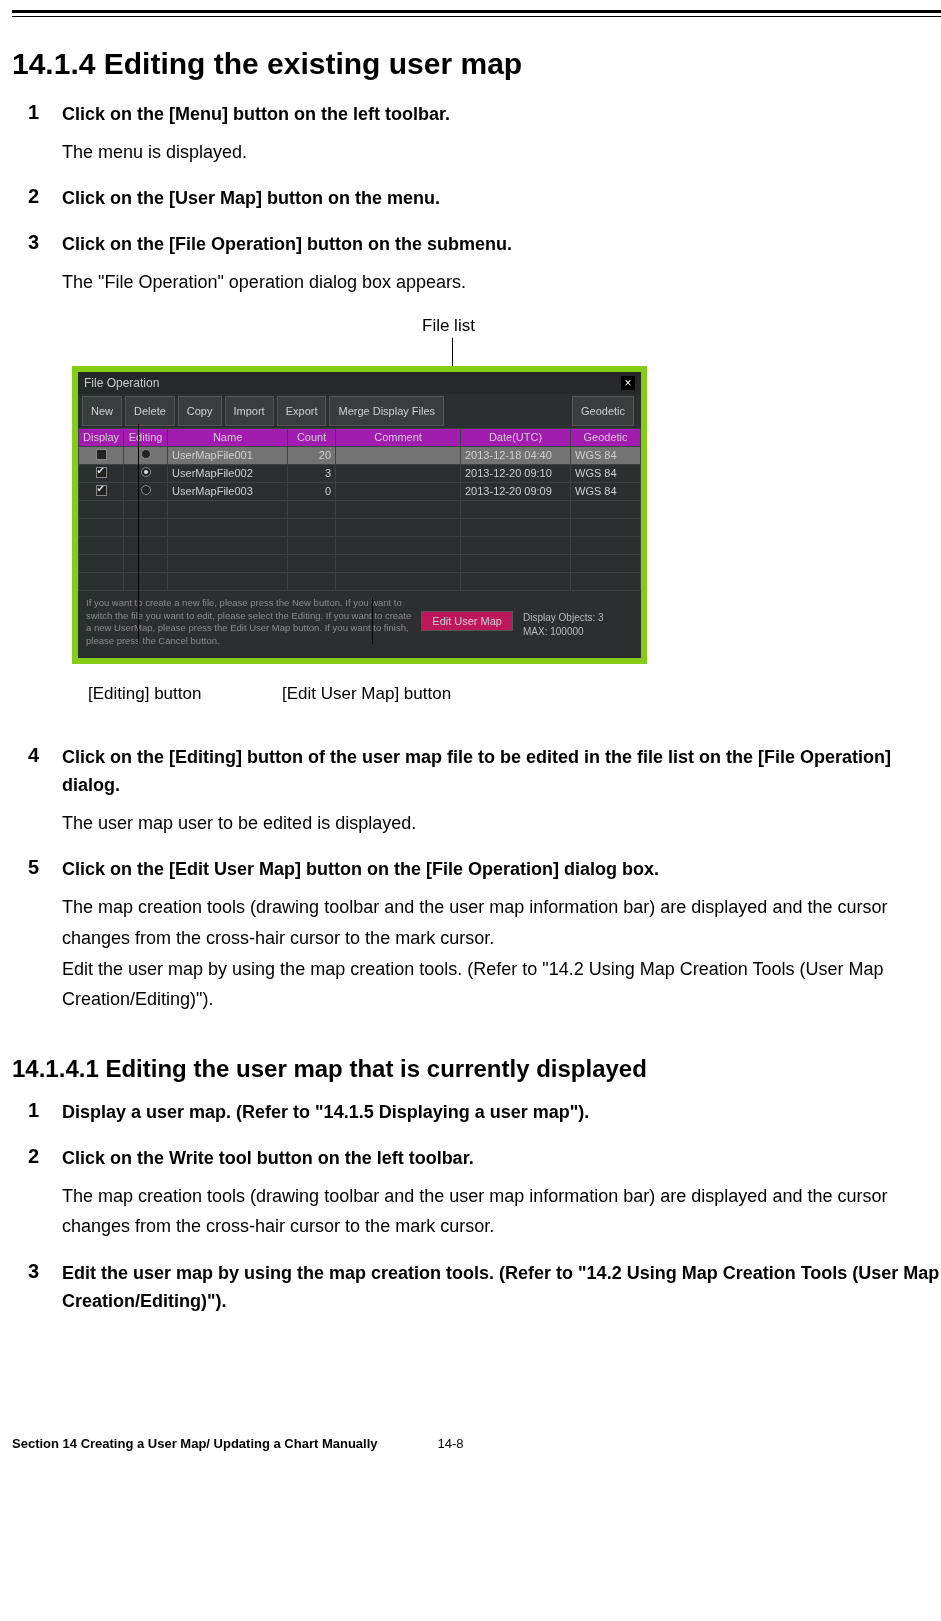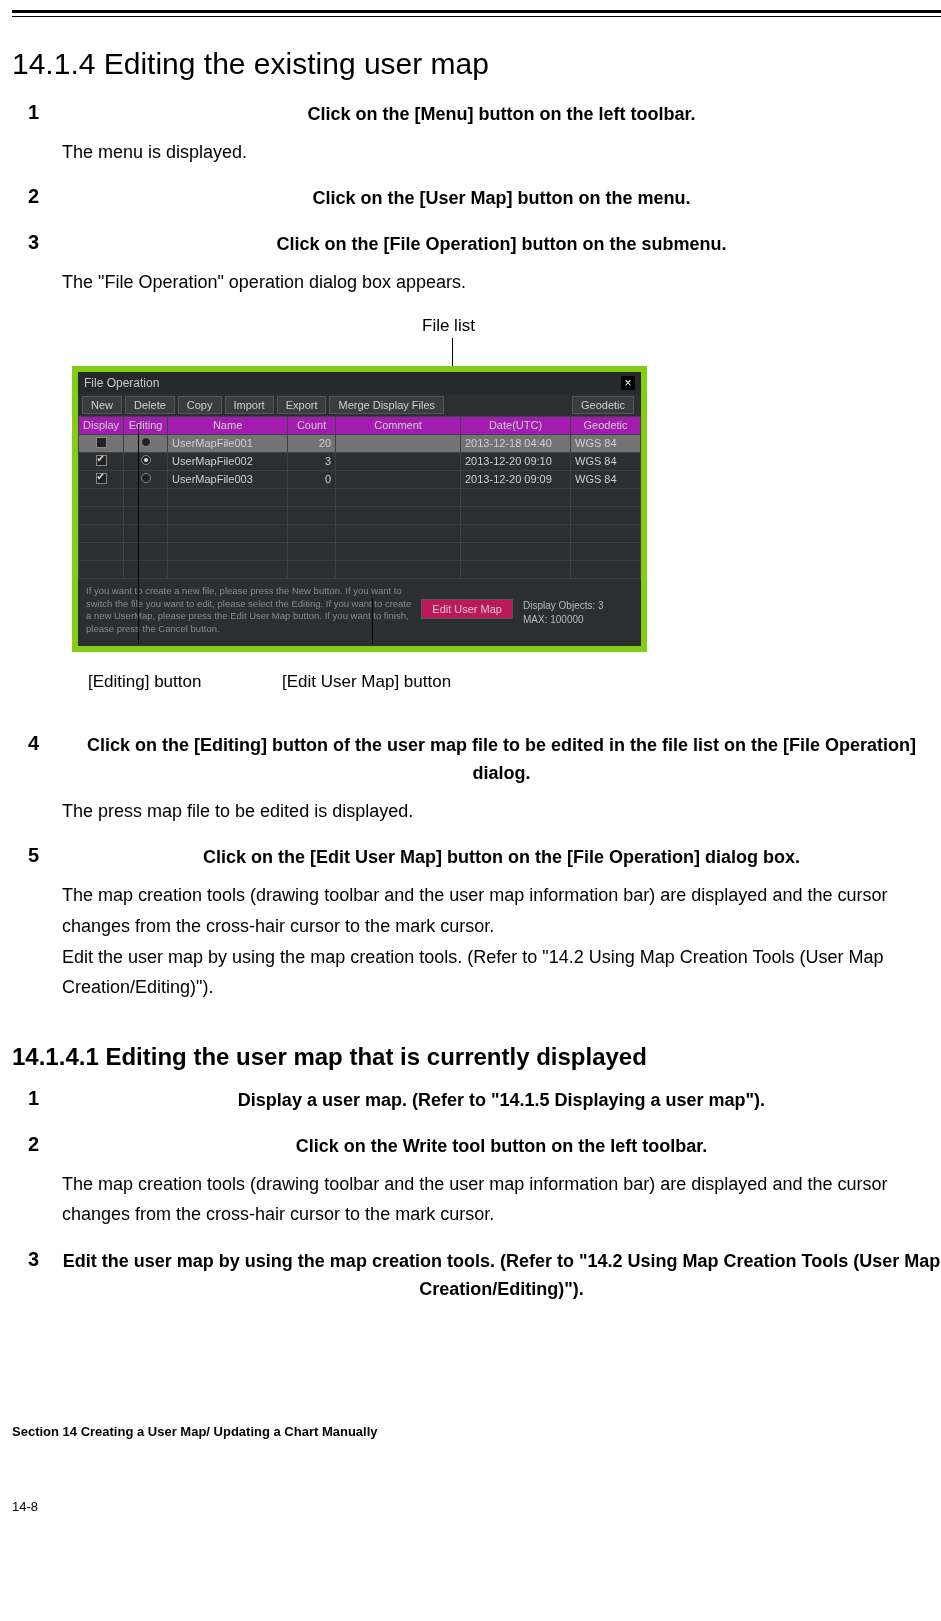--- a/index.html
+++ b/index.html
@@ -4,56 +4,56 @@
 <style>
   * { box-sizing: border-box; }
   html, body {
     margin: 0; padding: 0;
     font-family: Arial, Helvetica, sans-serif;
     background: #fff; color: #000;
     width: 941px;
   }
   .page { padding: 10px 0 60px 12px; width: 941px; }
   .top-rule { border-top: 3px solid #000; border-bottom: 1px solid #000; height: 7px; margin: 0 0 30px 0; }
-  h2.section-h { font-size: 30px; font-weight: normal; margin: 0 0 20px 0; }
+  h2.section-h { font-size: 30px; font-weight: bold; margin: 0 0 20px 0; }
   h3.sub-h { font-size: 24px; font-weight: bold; margin: 40px 15px 16px 0; }
   ol.steps { list-style: none; padding: 0; margin: 0 0 0 16px; }
   ol.steps > li { margin: 0 0 18px 0; padding-left: 34px; position: relative; }
   ol.steps > li .num { position: absolute; left: 0; top: 0; font-weight: bold; font-size: 20px; }
-  .step-title { font-weight: bold; font-size: 18px; line-height: 1.55; text-align: center; }
+  .step-title { font-weight: bold; font-size: 18px; line-height: 1.55; }
   .step-body { font-size: 18px; line-height: 1.7; margin-top: 8px; }
   .callouts { position: relative; height: 50px; margin: 6px 0 0 0; }
   .callout-top { position: absolute; font-size: 17px; }
 
   
   .dialog-wrap { position: relative; margin: 0 0 0 60px; width: 575px; }
   .dialog { background: #2c2f32; color: #c9c9c9; font-size: 11px; border: 6px solid #84cc16; }
   .dlg-title { display: flex; justify-content: space-between; align-items: center; padding: 4px 6px; background: #26292b; font-size: 12px; }
   .dlg-close { background: #000; color: #fff; width: 14px; height: 14px; text-align: center; line-height: 14px; font-size: 12px; }
   .dlg-toolbar { display: flex; gap: 0; background: #2c2f32; padding: 2px 4px; align-items: center; }
-  .dlg-btn { background: #3a3d40; border: 1px solid #555; color: #cfcfcf; font-size: 11px; padding: 2px 8px; margin-right: 3px; }
+  .dlg-btn { background: #3a3d40; border: 1px solid #555; color: #cfcfcf; font-size: 11px; padding: 8px 8px; margin-right: 3px; }
   .dlg-btn.right { margin-left: auto; }
   .tbl { width: 100%; border-collapse: collapse; }
   .tbl th, .tbl td { border: 1px solid #3f4244; padding: 2px 4px; font-size: 11px; color: #cfcfcf; text-align: left; height: 18px; }
   .tbl th { background: #a21caf; font-weight: normal; text-align: center; }
   .tbl td.center { text-align: center; }
   .tbl td.right { text-align: right; }
   .tbl tr.sel td { background: #737373; }
   .tbl tr.empty td { height: 18px; }
   .chk { display: inline-block; width: 11px; height: 11px; border: 1px solid #888; background: #222; position: relative; }
   .chk.on::after { content: "✔"; position: absolute; top: -3px; left: 0; font-size: 10px; color: #ddd; }
   .radio { display: inline-block; width: 10px; height: 10px; border: 1px solid #888; border-radius: 50%; background: #222; position: relative; }
   .radio.on::after { content: ""; position: absolute; top: 2px; left: 2px; width: 4px; height: 4px; border-radius: 50%; background: #ddd; }
   .dlg-footer { display: flex; padding: 6px 8px 10px 8px; gap: 10px; align-items: flex-start; background: #2c2f32; }
   .dlg-help { flex: 1; font-size: 9.5px; color: #8a8a8a; line-height: 1.35; }
   .dlg-edit-btn { background: #be185d; border: 1px solid #555; color: #cfcfcf; font-size: 11px; padding: 3px 10px; margin-top: 14px; }
   .dlg-stats { font-size: 10px; color: #b8b8b8; margin-top: 14px; line-height: 1.4; text-align: left; min-width: 110px; }
   .bottom-callouts { position: relative; height: 40px; margin-top: 4px; }
   .callout-bottom { position: absolute; font-size: 17px; top: 16px; }
-  .page-footer { position: relative; margin-top: 120px; font-size: 13px; display: flex; gap: 60px; padding-left: 0; flex-direction: column; }
+  .page-footer { position: relative; margin-top: 120px; font-size: 13px; display: flex; gap: 60px; padding-left: 0; }
   .page-footer .sect { font-weight: bold; }
 
   
   .leader { position: absolute; background: #000; width: 1px; }
 </style>
 </head>
 <body>
 
 <div class="page">
   <div class="top-rule"></div>
@@ -200,21 +200,21 @@
 
   <div class="bottom-callouts">
     <span class="callout-bottom" style="left:76px;">[Editing] button</span>
     <span class="callout-bottom" style="left:270px;">[Edit User Map] button</span>
   </div>
 
   <ol class="steps" style="margin-top:36px">
     <li>
       <span class="num">4</span>
       <div class="step-title">Click on the [Editing] button of the user map file to be edited in the file list on the [File Operation] dialog.</div>
-      <div class="step-body">The press map file to be edited is displayed.</div>
+      <div class="step-body">The user map user to be edited is displayed.</div>
     </li>
     <li>
       <span class="num">5</span>
       <div class="step-title">Click on the [Edit User Map] button on the [File Operation] dialog box.</div>
       <div class="step-body" style="white-space:pre-line">The map creation tools (drawing toolbar and the user map information bar) are displayed and the cursor changes from the cross-hair cursor to the mark cursor.
 Edit the user map by using the map creation tools. (Refer to "14.2 Using Map Creation Tools (User Map Creation/Editing)").</div>
     </li>
   </ol>
 
   <h3 class="sub-h">14.1.4.1    Editing the user map that is currently displayed</h3>

